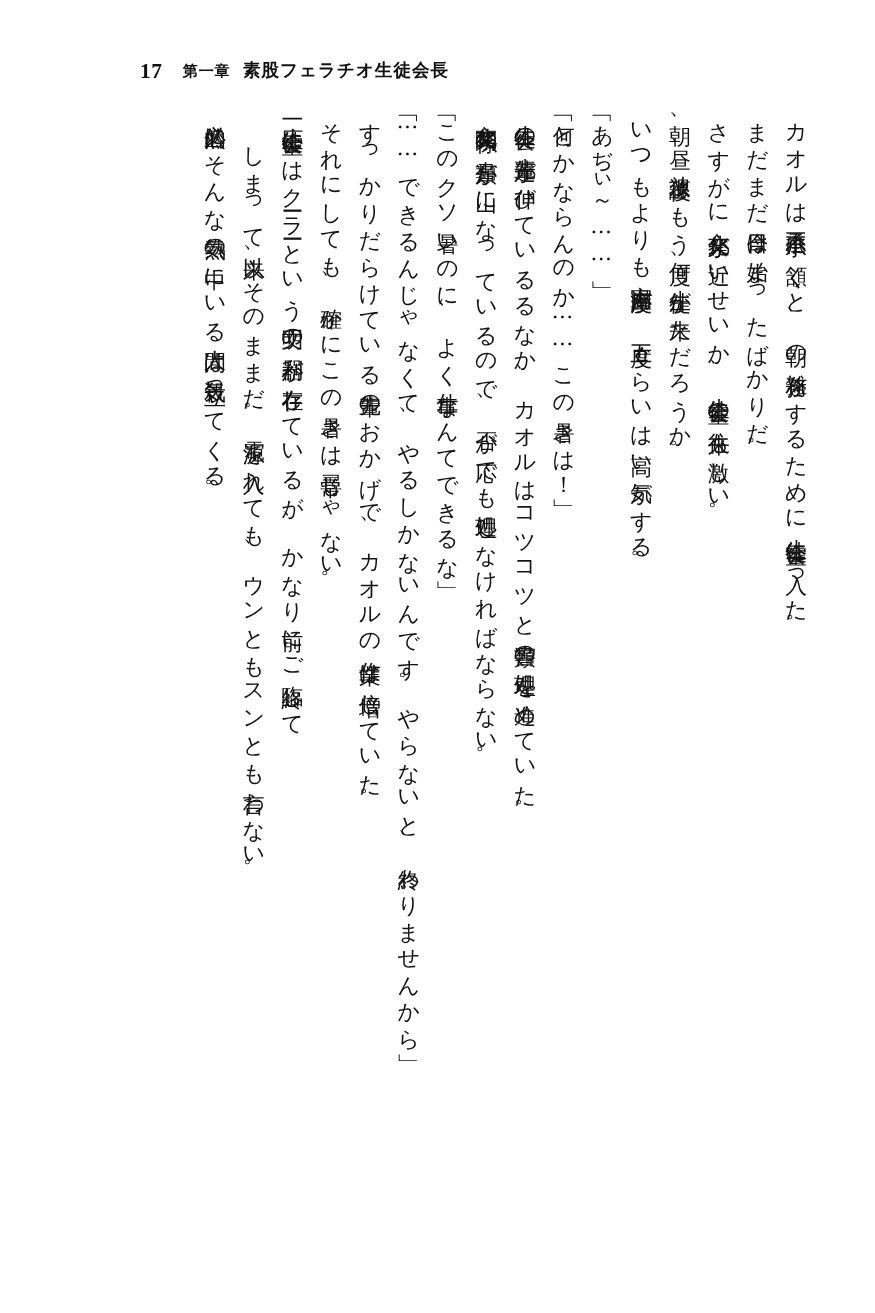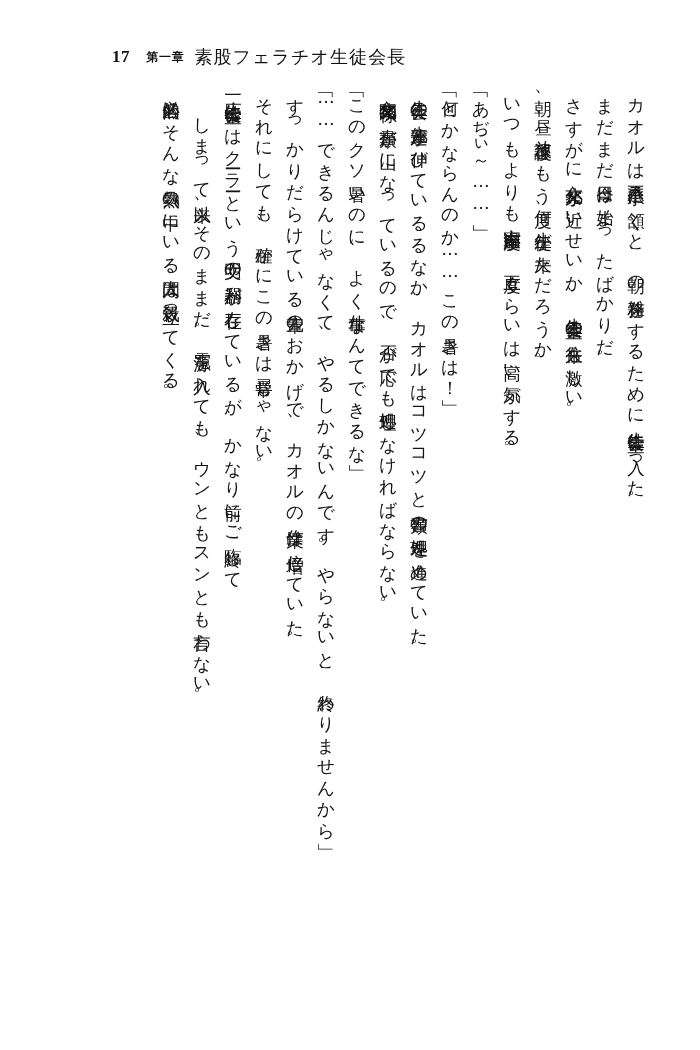--- a/index.html
+++ b/index.html
@@ -41,22 +41,22 @@
     font-size: 17px;
     margin-right: 16px;
     font-family: "Liberation Serif", "DejaVu Serif", serif;
   }
   .chapter-label {
     font-size: 12px;
     font-weight: bold;
     letter-spacing: 0.06em;
   }
   .chapter-title {
-    font-size: 18px;
-    font-weight: normal;
+    font-size: 14px;
+    font-weight: bold;
     letter-spacing: 0.06em;
     margin-left: 10px;
   }
 
   
   .body-area {
     position: absolute;
     top: 86px;
     left: 56px;
     width: 588px;

